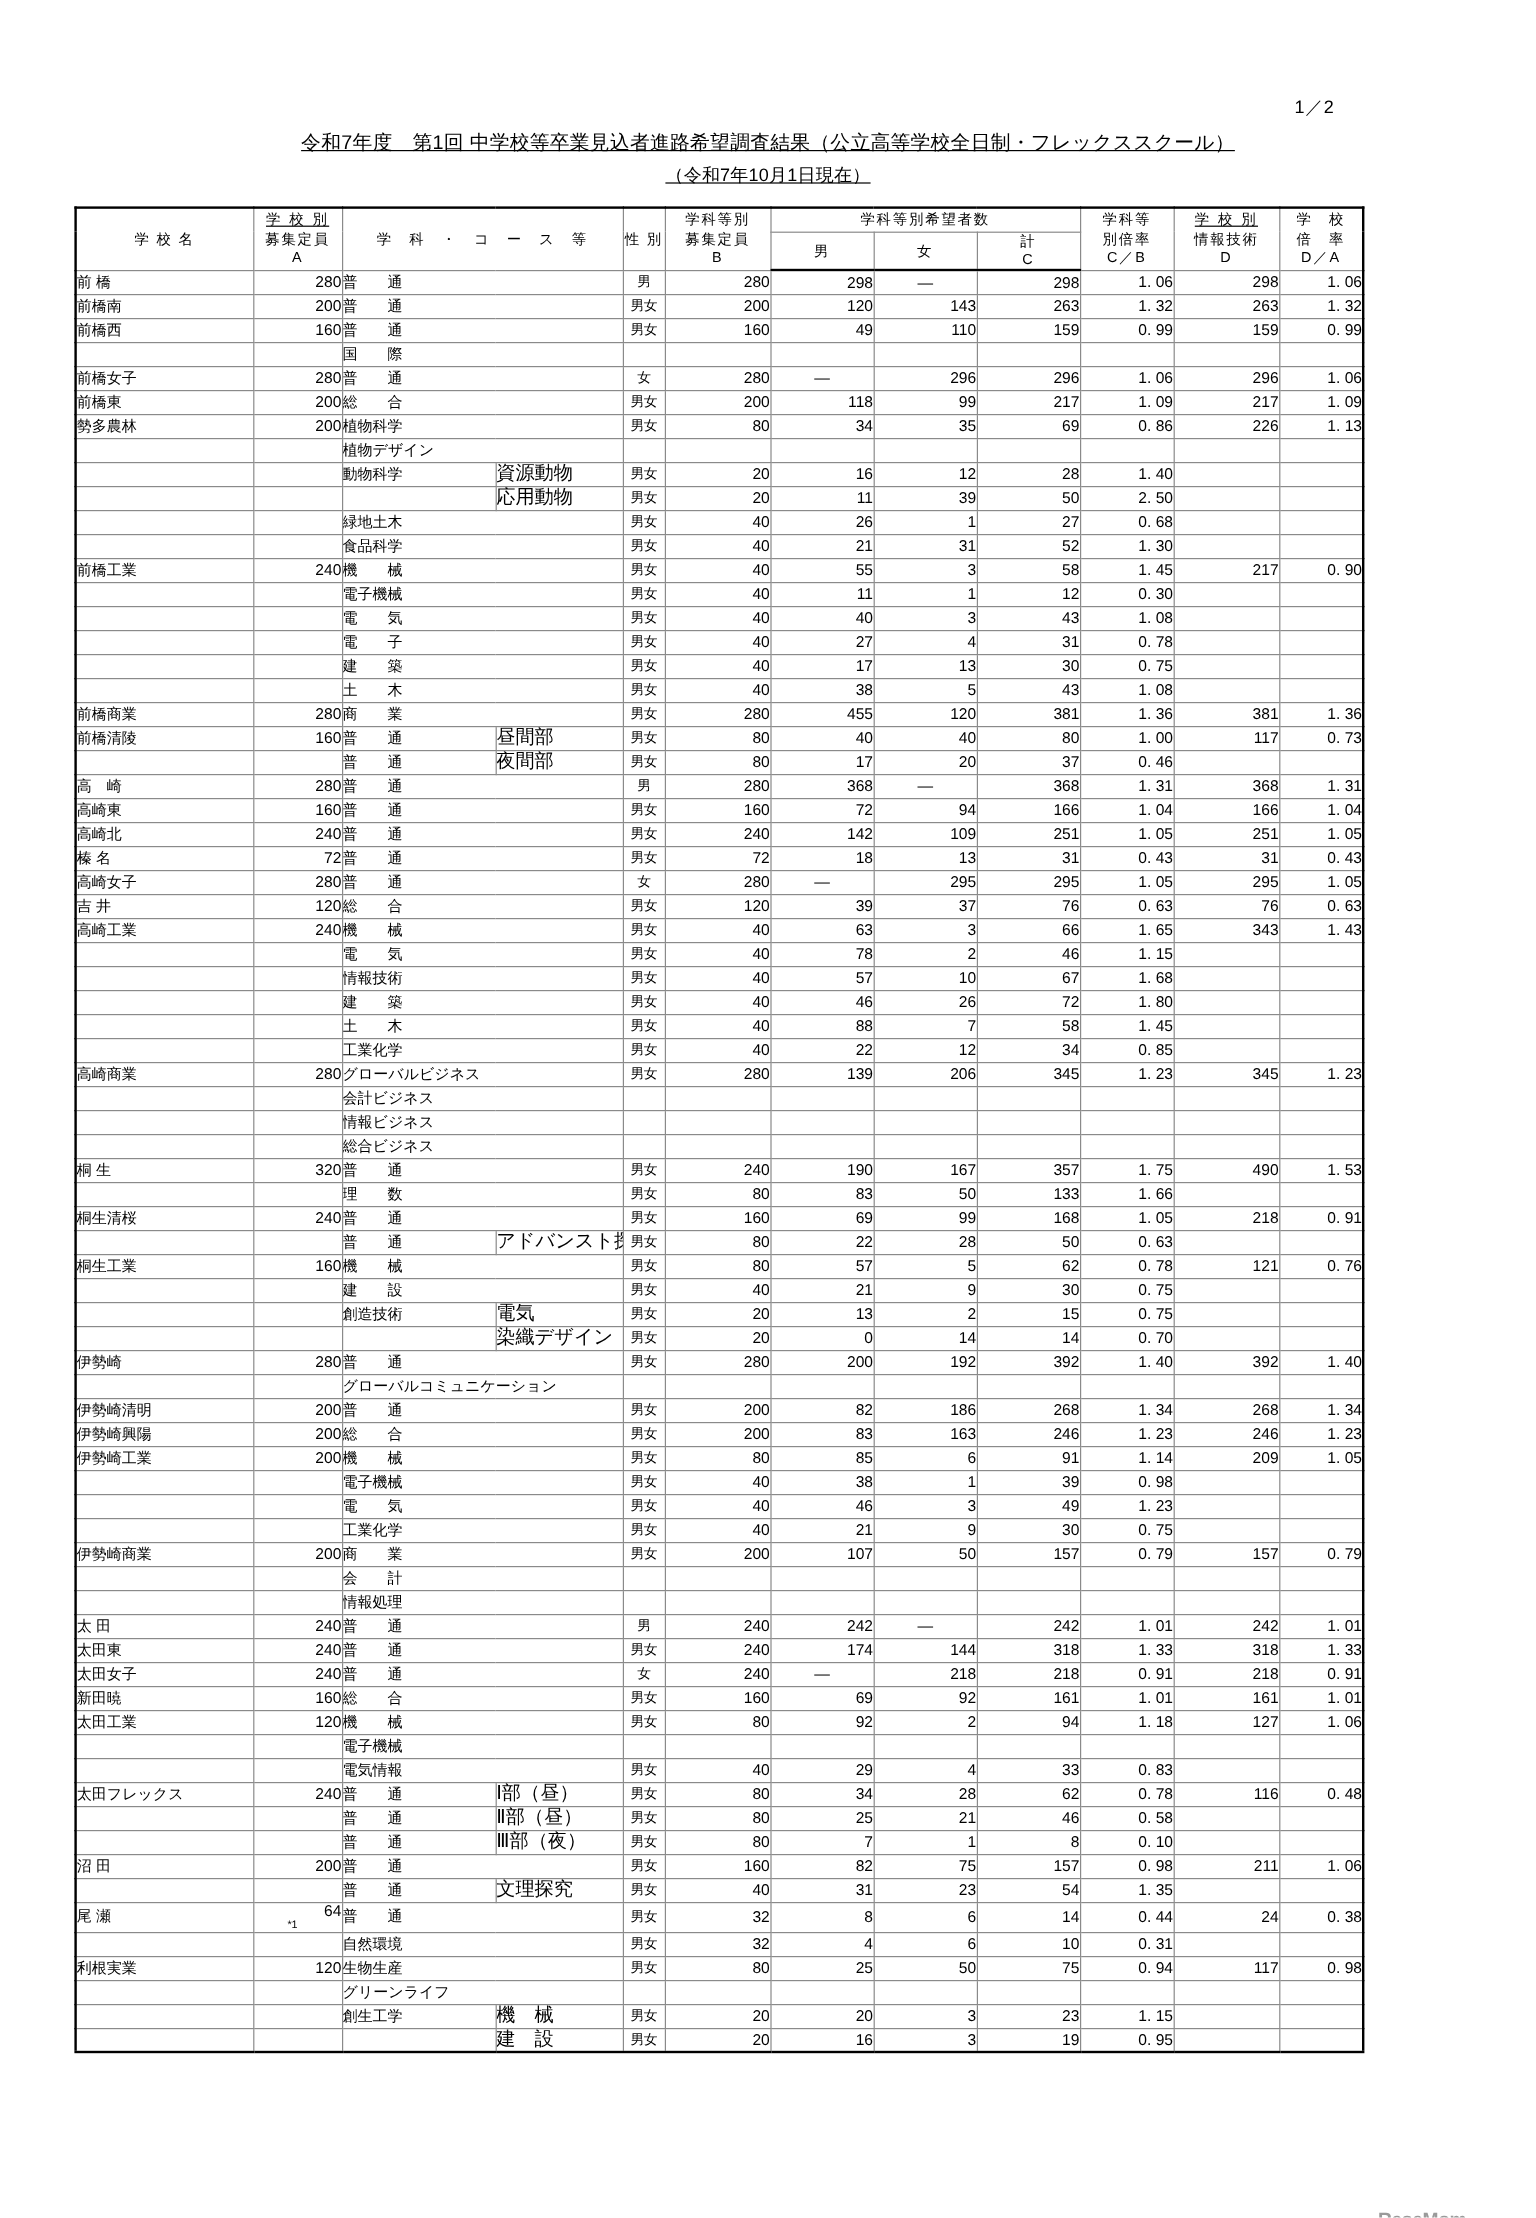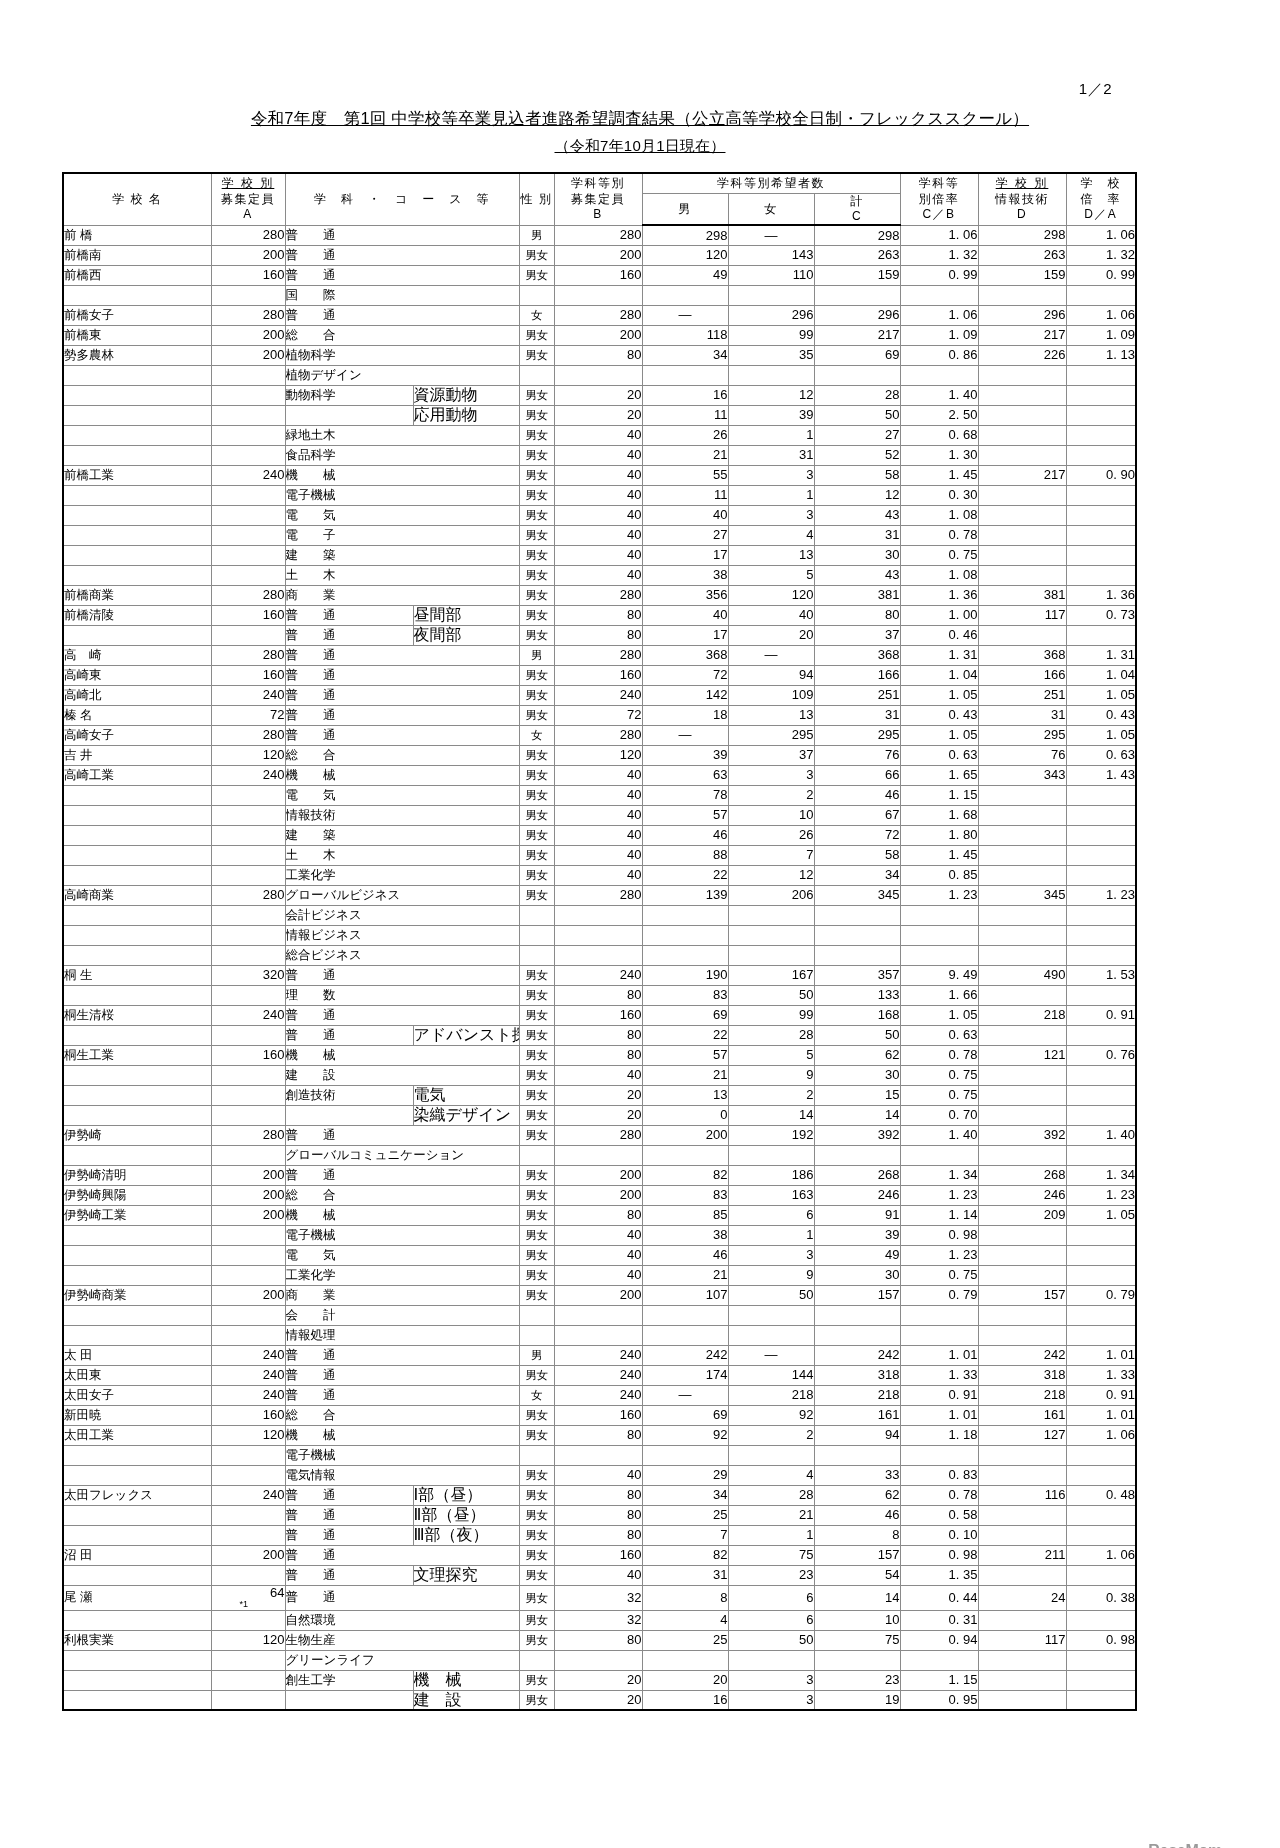--- a/index.html
+++ b/index.html
@@ -467,21 +467,21 @@
             <td class="num">1. 08</td>
             <td class="num"></td>
             <td class="num"></td>
           </tr>
           <tr class="school-start">
             <td class="school">前橋商業</td>
             <td class="quota">280</td>
             <td class="dept" colspan="2">商　　業</td>
             <td class="sex">男女</td>
             <td class="num">280</td>
-            <td class="num">356</td>
+            <td class="num">455</td>
             <td class="num">120</td>
             <td class="num">381</td>
             <td class="num">1. 36</td>
             <td class="num">381</td>
             <td class="num">1. 36</td>
           </tr>
           <tr class="school-start">
             <td class="school">前橋清陵</td>
             <td class="quota">160</td>
             <td class="dept">普　　通</td>
@@ -719,21 +719,21 @@
           </tr>
           <tr class="school-start">
             <td class="school">桐 生</td>
             <td class="quota">320</td>
             <td class="dept" colspan="2">普　　通</td>
             <td class="sex">男女</td>
             <td class="num">240</td>
             <td class="num">190</td>
             <td class="num">167</td>
             <td class="num">357</td>
-            <td class="num">9. 49</td>
+            <td class="num">1. 75</td>
             <td class="num">490</td>
             <td class="num">1. 53</td>
           </tr>
           <tr>
             <td class="school"></td>
             <td class="quota"></td>
             <td class="dept" colspan="2">理　　数</td>
             <td class="sex">男女</td>
             <td class="num">80</td>
             <td class="num">83</td>

